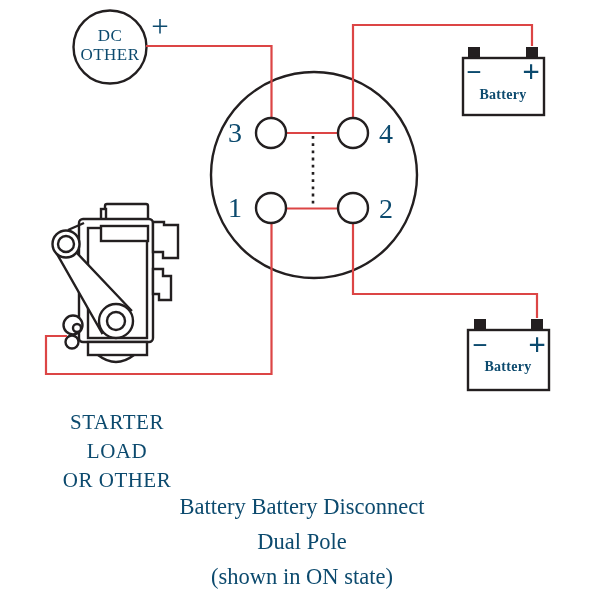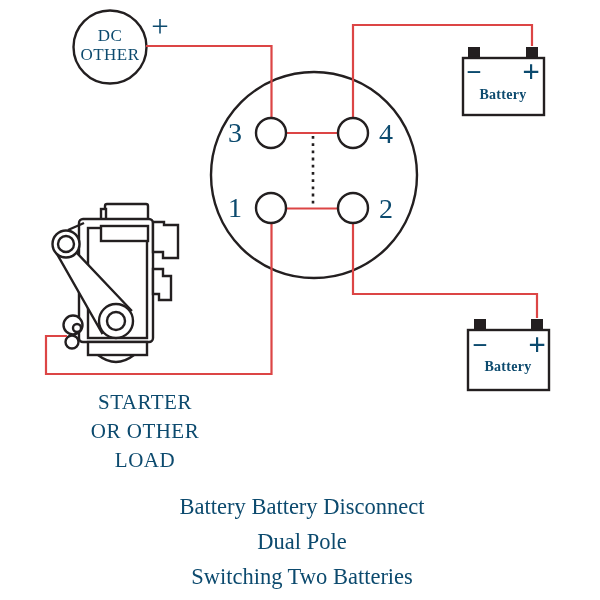--- a/index.html
+++ b/index.html
@@ -100,25 +100,24 @@
   <div class="abs term-label" style="left:386px; top:209px;">2</div>
 
   <div class="abs bat-sign-minus" style="left:474px; top:72px;">−</div>
   <div class="abs bat-sign-plus" style="left:531px; top:71px;">+</div>
   <div class="abs bat-name" style="left:503px; top:95px;">Battery</div>
 
   <div class="abs bat-sign-minus" style="left:480px; top:345px;">−</div>
   <div class="abs bat-sign-plus" style="left:537px; top:344px;">+</div>
   <div class="abs bat-name" style="left:508px; top:367px;">Battery</div>
 
-  <div class="load-label" style="left:117px; top:388px;margin-left:28px;">
+  <div class="load-label" style="left:117px; top:408px;">
     <div>STARTER</div>
+    <div>LOAD</div>
     <div>OR OTHER</div>
-    <div>LOAD</div>
   </div>
 
   <div class="caption" style="left:302px; top:489px;">
     <div>Battery Battery Disconnect Dual Pole</div>
-    <div>Switching Two Batteries</div>
     <div>(shown in ON state)</div>
   </div>
 
 </div>
 
 </body></html>

